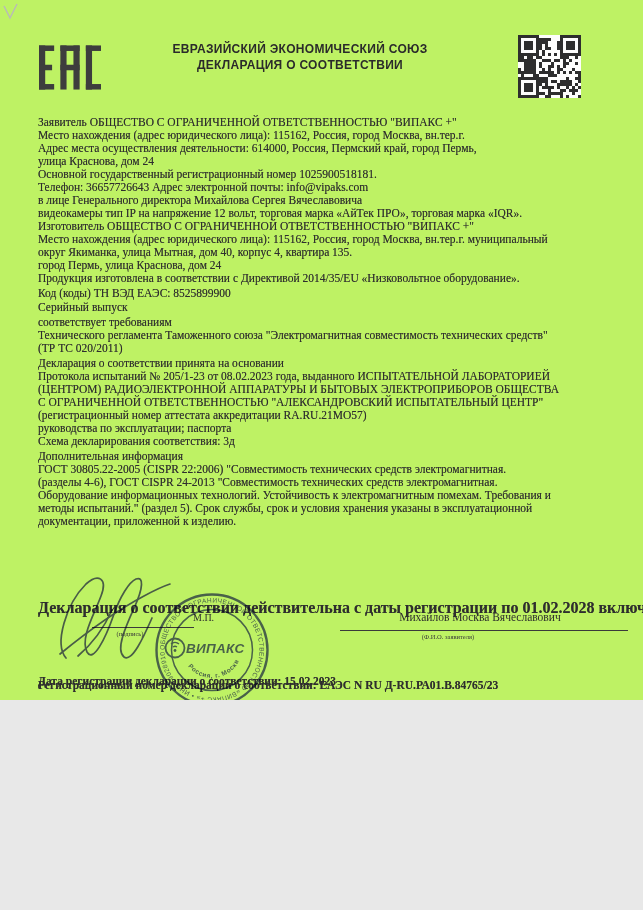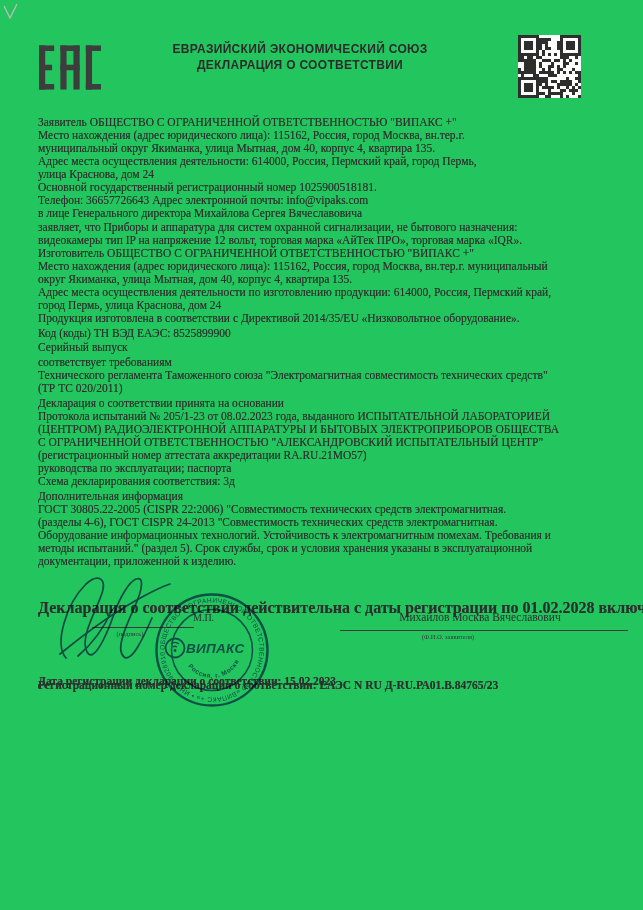--- a/index.html
+++ b/index.html
@@ -1,19 +1,19 @@
 <!DOCTYPE html>
 <html><head>
 <meta charset="utf-8">
 <style>
   html,body{margin:0;padding:0;background:#e8e8e8;}
   .page{
     position:relative;
-    width:643px;height:910px;
-    background:#22c55e;
+    width:643px;height:700px;
+    background:#bef264;
     overflow:hidden;
     font-family:"Liberation Serif", serif;
     color:#2e2e2e;
   }
   
   .eac-logo{position:absolute;left:39px;top:39px;}
   .title{
     position:absolute;left:135px;top:42px;width:330px;
     text-align:center;
     font-family:"Liberation Sans", sans-serif;
@@ -230,32 +230,29 @@
         <rect x="60" y="60" width="3" height="3"></rect>
         <path d="M0 0h21v21h-21Z M3 3v15h15v-15Z M6 6h9v9h-9Z" fill-rule="evenodd"></path>
         <path d="M42 0h21v21h-21Z M45 3v15h15v-15Z M48 6h9v9h-9Z" fill-rule="evenodd"></path>
         <path d="M0 42h21v21h-21Z M3 45v15h15v-15Z M6 48h9v9h-9Z" fill-rule="evenodd"></path>
       </g>
   </svg>
 
   <div class="doc-body" id="doc-body">
       <div class="doc-line"><span class="b">Заявитель </span><span>ОБЩЕСТВО С ОГРАНИЧЕННОЙ ОТВЕТСТВЕННОСТЬЮ "ВИПАКС +"</span></div>
       <div class="doc-line"><span>Место нахождения (адрес юридического лица): 115162, Россия, город Москва, вн.тер.г.</span></div>
-      <div class="doc-line"><span>муниципальный округ Якиманка, улица Мытная, дом 40, корпус 4, квартира 135.</span></div>
       <div class="doc-line"><span>Адрес места осуществления деятельности: 614000, Россия, Пермский край, город Пермь,</span></div>
       <div class="doc-line"><span>улица Краснова, дом 24</span></div>
       <div class="doc-line"><span>Основной государственный регистрационный номер 1025900518181.</span></div>
       <div class="doc-line"><span>Телефон: 36657726643 Адрес электронной почты: info@vipaks.com</span></div>
       <div class="doc-line"><span class="b">в лице </span><span>Генерального директора Михайлова Сергея Вячеславовича</span></div>
-      <div class="doc-line" style="margin-top: 1px;"><span class="b">заявляет, что </span><span>Приборы и аппаратура для систем охранной сигнализации, не бытового назначения:</span></div>
       <div class="doc-line"><span class="b">видеокамеры тип IP на напряжение 12 вольт, торговая марка «АйТек ПРО», торговая марка «IQR».</span></div>
       <div class="doc-line"><span class="b">Изготовитель </span><span>ОБЩЕСТВО С ОГРАНИЧЕННОЙ ОТВЕТСТВЕННОСТЬЮ "ВИПАКС +"</span></div>
       <div class="doc-line"><span>Место нахождения (адрес юридического лица): 115162, Россия, город Москва, вн.тер.г. муниципальный</span></div>
       <div class="doc-line"><span>округ Якиманка, улица Мытная, дом 40, корпус 4, квартира 135.</span></div>
-      <div class="doc-line"><span>Адрес места осуществления деятельности по изготовлению продукции: 614000, Россия, Пермский край,</span></div>
       <div class="doc-line"><span>город Пермь, улица Краснова, дом 24</span></div>
       <div class="doc-line"><span>Продукция изготовлена в соответствии с Директивой 2014/35/EU «Низковольтное оборудование».</span></div>
       <div class="doc-line" style="margin-top: 2px;"><span>Код (коды) ТН ВЭД ЕАЭС: 8525899900</span></div>
       <div class="doc-line" style="margin-top: 1px;"><span>Серийный выпуск</span></div>
       <div class="doc-line" style="margin-top: 2px;"><span class="b">соответствует требованиям</span></div>
       <div class="doc-line"><span>Технического регламента Таможенного союза "Электромагнитная совместимость технических средств"</span></div>
       <div class="doc-line"><span>(ТР ТС 020/2011)</span></div>
       <div class="doc-line" style="margin-top: 2px;"><span class="b">Декларация о соответствии принята на основании</span></div>
       <div class="doc-line"><span>Протокола испытаний № 205/1-23 от 08.02.2023 года, выданного ИСПЫТАТЕЛЬНОЙ ЛАБОРАТОРИЕЙ</span></div>
       <div class="doc-line"><span>(ЦЕНТРОМ) РАДИОЭЛЕКТРОННОЙ АППАРАТУРЫ И БЫТОВЫХ ЭЛЕКТРОПРИБОРОВ ОБЩЕСТВА</span></div>

